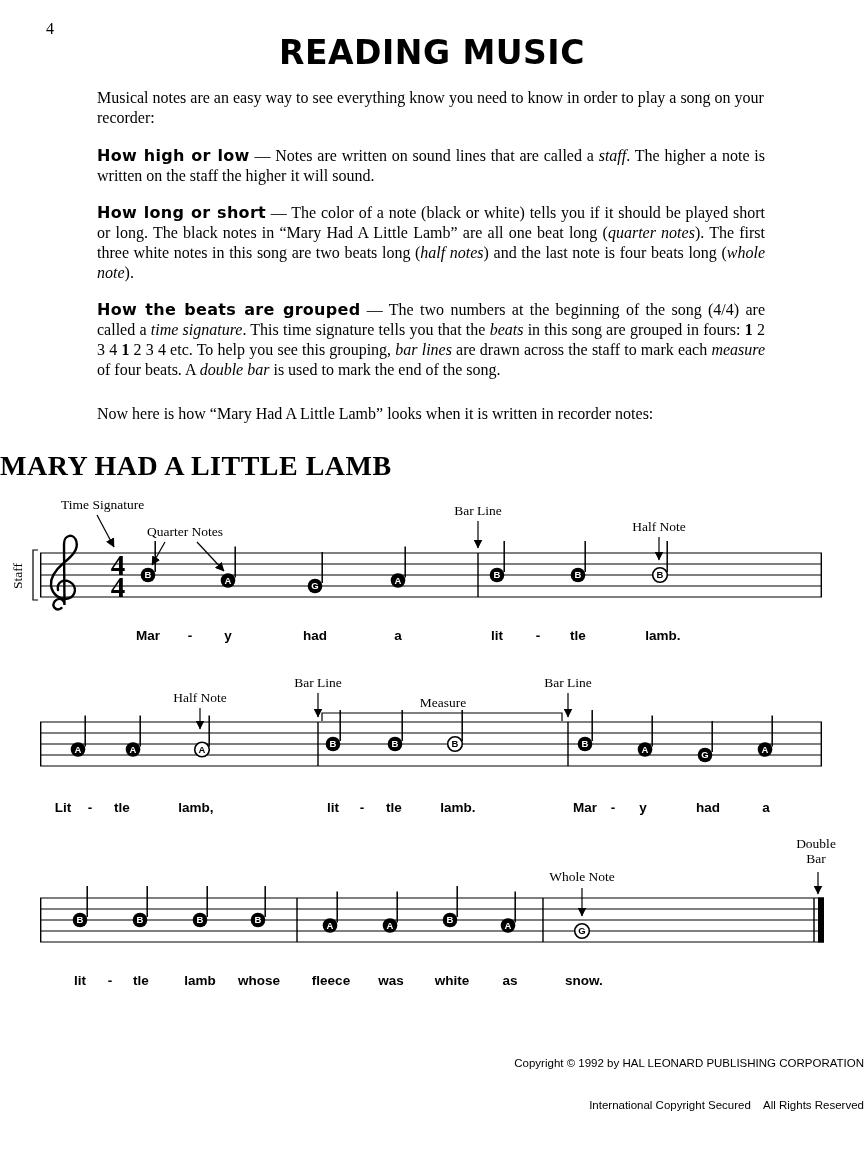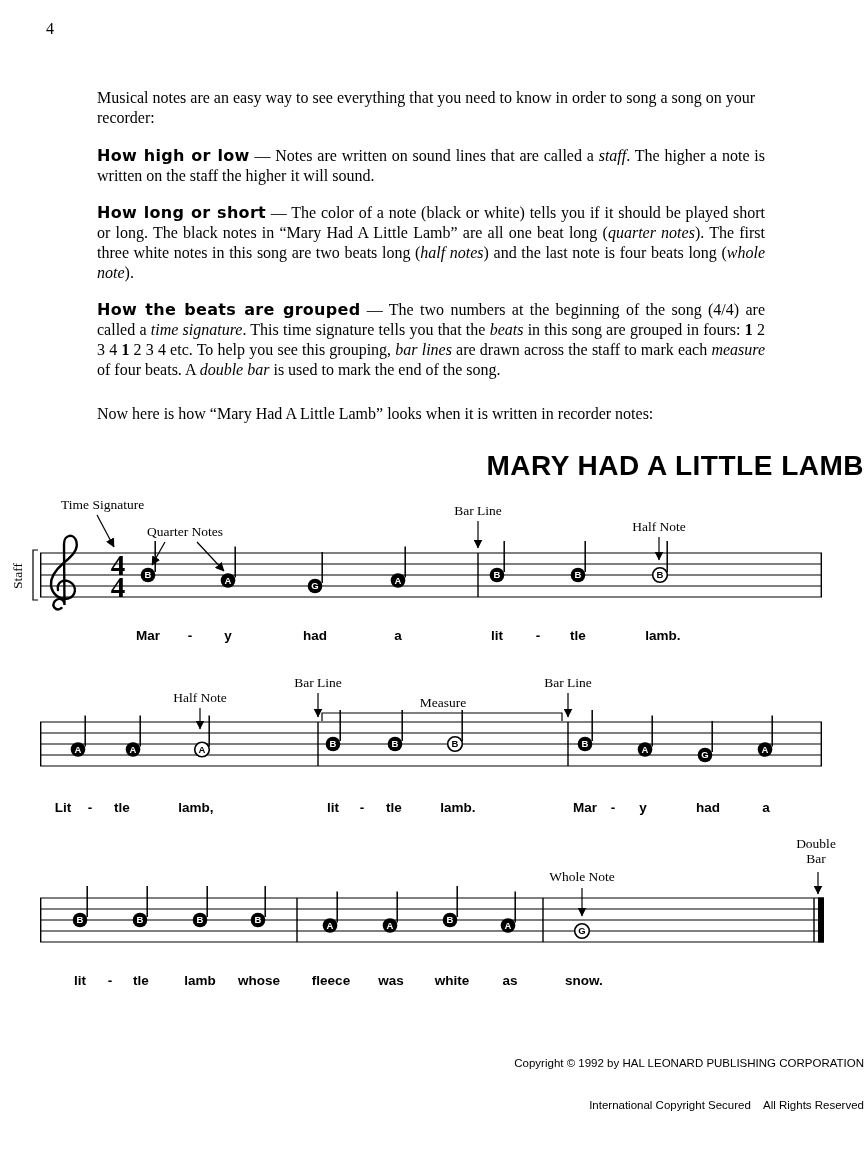--- a/index.html
+++ b/index.html
@@ -9,22 +9,22 @@
   .pageno { position:absolute; left:46px; top:20px; font-size:16px; }
   .title { position:absolute; top:33px; left:0; width:100%; text-align:center;
            font-family:"DejaVu Sans", sans-serif; font-weight:bold; font-size:33px; letter-spacing:0.5px; }
   .body { position:absolute; left:97px; top:88px; width:668px; font-size:16px; line-height:20px; }
   .intro { margin-bottom:18px; }
   .para { margin-bottom:17px; text-align:justify; }
   .phead { font-family:"DejaVu Sans", sans-serif; font-weight:bold; font-size:16px; letter-spacing:0.3px;margin-top:18px; }
   .it { font-style:italic; }
   .bd { font-weight:bold; }
   .closing { margin-top:24px; }
-  .songtitle { position:absolute; top:450px; left:0; width:100%; text-align:right;
-               font-family:Liberation Sans, sans-serif; font-weight:bold; font-size:28px; letter-spacing:0.5px; }
+  .songtitle { position:absolute; top:450px; left:0; width:100%; text-align:left;
+               font-family:Liberation Serif, serif; font-weight:bold; font-size:28px; letter-spacing:0.5px; }
   #music-svg { position:absolute; left:0; top:0; }
   .sline { stroke:#000; stroke-width:1.2; }
   .bline { stroke:#000; stroke-width:1.4; }
   .stem  { stroke:#000; stroke-width:1.5; }
   .headf { fill:#000; }
   .heado { fill:#fff; stroke:#000; stroke-width:1.6; }
   .nletter { font-family:"Liberation Sans", sans-serif; font-weight:bold; font-size:9.5px; text-anchor:middle; }
   .wl { fill:#fff; } .bl { fill:#000; }
   .lyric { font-family:"Liberation Sans", sans-serif; font-weight:bold; font-size:13.5px; text-anchor:middle; fill:#000; }
   .anno { font-family:"Liberation Serif", serif; font-size:13.5px; fill:#000; }
@@ -33,23 +33,24 @@
   .clef { fill:none; stroke:#000; stroke-width:2.4; stroke-linecap:round; }
   .tsnum { font-family:"Liberation Serif", serif; font-weight:bold; font-size:29px; text-anchor:middle; fill:#000; }
   .copyright { position:absolute; top:1028px; left:0; width:100%; text-align:right;
                font-family:"Liberation Sans", sans-serif; font-size:11.5px; line-height:14px; white-space:pre; }
 </style>
 </head>
 <body>
 
 <div class="page">
   <div class="pageno">4</div>
+  <h1 class="title">READING MUSIC</h1>
 
   <div class="body">
-    <p class="intro">Musical notes are an easy way to see everything that you need to know in order to song a song on your recorder:</p>
+    <p class="intro">Musical notes are an easy way to see everything know you need to know in order to play a song on your recorder:</p>
     <div id="paragraphs">
         <div class="para"><span class="phead">How high or low</span><span class=""> — Notes are written on sound lines that are called a </span><span class="it">staff</span><span class="">. The higher a note is written on the staff the higher it will sound.</span></div>
         <div class="para"><span class="phead">How long or short</span><span class=""> — The color of a note (black or white) tells you if it should be played short or long. The black notes in “Mary Had A Little Lamb” are all one beat long (</span><span class="it">quarter notes</span><span class="">). The first three white notes in this song are two beats long (</span><span class="it">half notes</span><span class="">) and the last note is four beats long (</span><span class="it">whole note</span><span class="">).</span></div>
         <div class="para"><span class="phead">How the beats are grouped</span><span class=""> — The two numbers at the beginning of the song (4/4) are called a </span><span class="it">time signature</span><span class="">. This time signature tells you that the </span><span class="it">beats</span><span class=""> in this song are grouped in fours: </span><span class="bd">1</span><span class=""> 2 3 4 </span><span class="bd">1</span><span class=""> 2 3 4 etc. To help you see this grouping, </span><span class="it">bar lines</span><span class=""> are drawn across the staff to mark each </span><span class="it">measure</span><span class=""> of four beats. A </span><span class="it">double bar</span><span class=""> is used to mark the end of the song.</span></div>
       </div>
     <p class="closing">Now here is how “Mary Had A Little Lamb” looks when it is written in recorder notes:</p>
   </div>
 
   <h2 class="songtitle">MARY HAD A LITTLE LAMB</h2>
 

